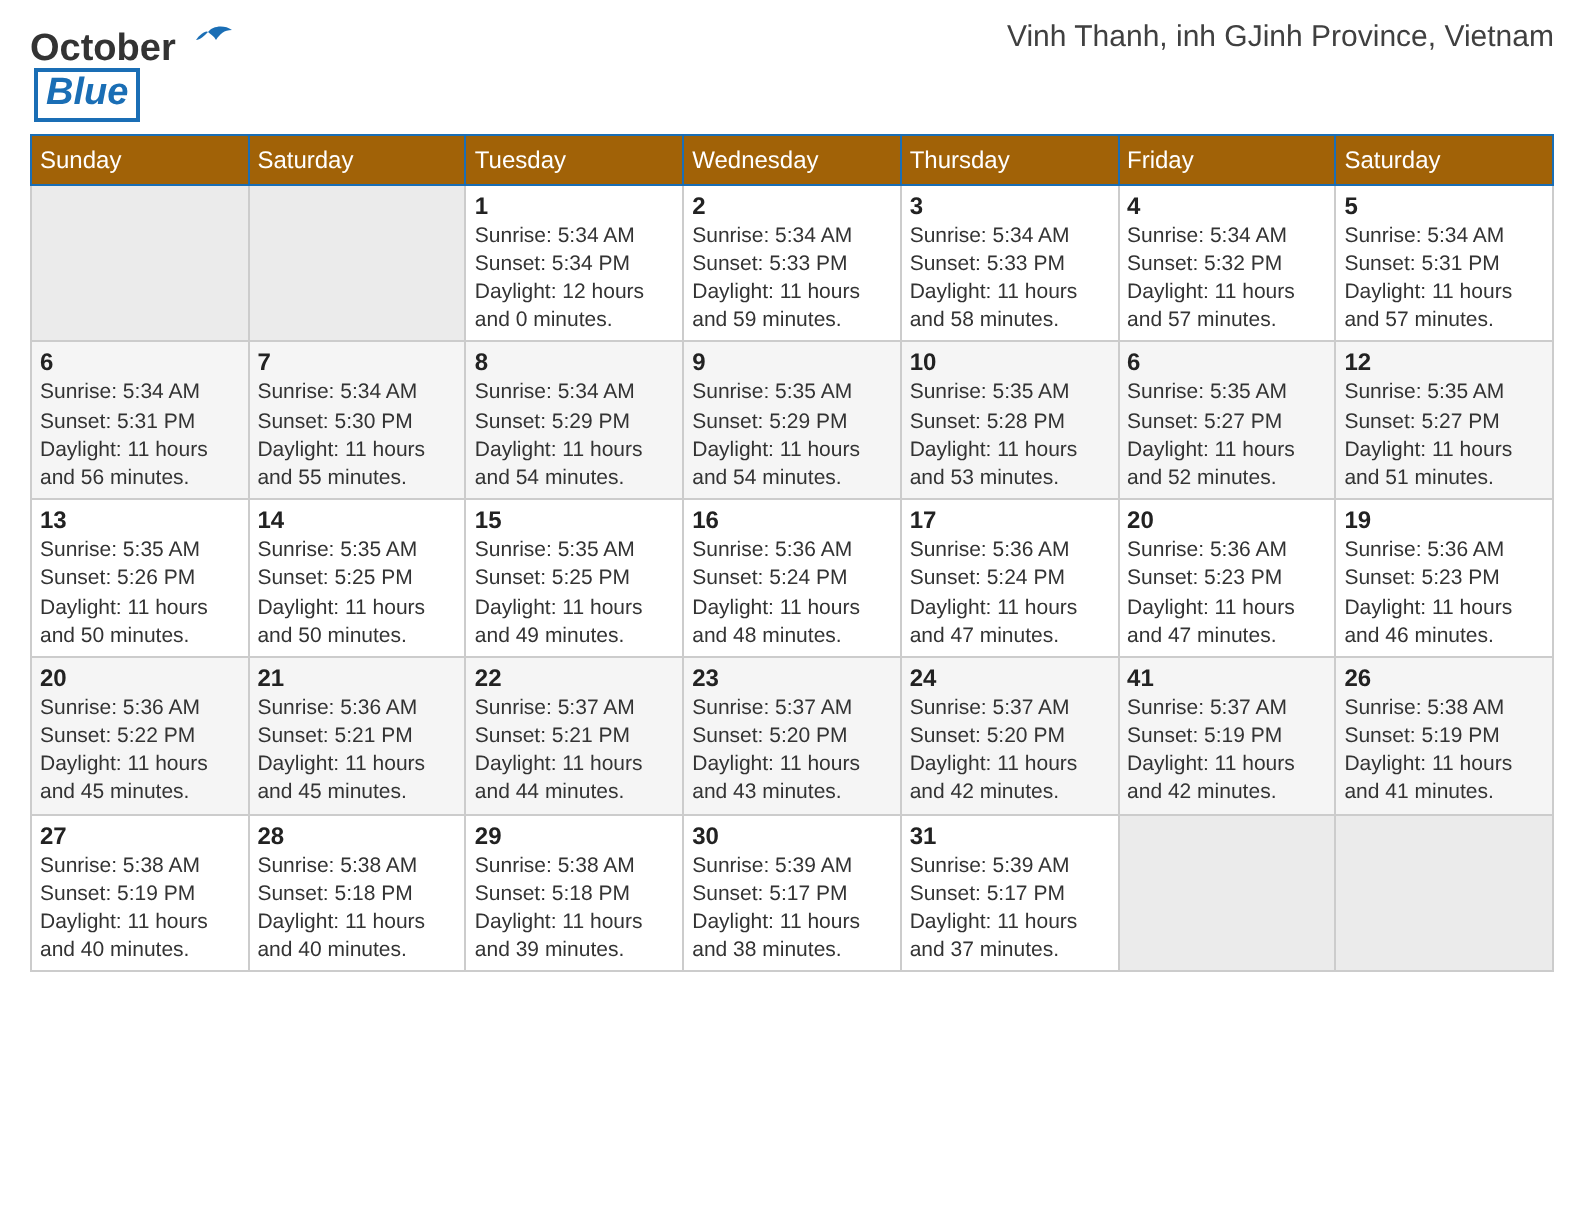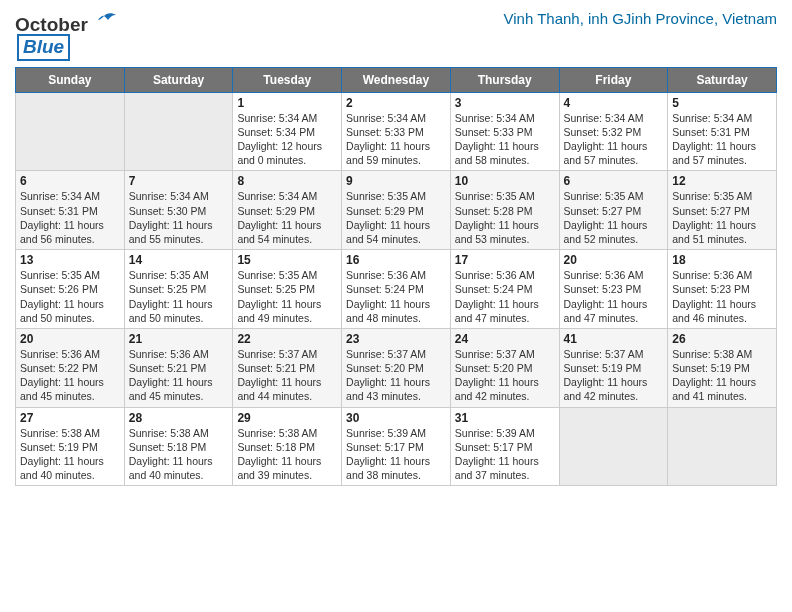--- a/index.html
+++ b/index.html
@@ -25,34 +25,34 @@
     .title-block {
       text-align: right;
     }
     .month-title {
       font-size: 36px;
       font-weight: bold;
       color: #222;
     }
     .subtitle {
       font-size: 15px;
-      color: #0369a1;
+      color: #404040;
     }
     .calendar {
       width: 100%;
       border-collapse: collapse;
       font-size: 11px;
     }
     .calendar th {
-      background-color: #737373;
+      background-color: #a16207;
       color: #fff;
       padding: 5px 4px;
-      text-align: center;
+      text-align: left;
       font-size: 12px;
-      font-weight: bold;
+      font-weight: normal;
       border: 1px solid #1a6eb5;
     }
     .calendar td {
       border: 1px solid #ccc;
       vertical-align: top;
       padding: 3px 4px;
       width: 108px;
       min-height: 70px;
       background: #fff;
     }
@@ -226,21 +226,21 @@
           Sunrise: 5:36 AM<br>Sunset: 5:24 PM<br>Daylight: 11 hours and 47 minutes.
         </div>
       </td>
         <td>
         <span class="day-num">20</span>
         <div class="day-detail">
           Sunrise: 5:36 AM<br>Sunset: 5:23 PM<br>Daylight: 11 hours and 47 minutes.
         </div>
       </td>
         <td>
-        <span class="day-num">18</span>
+        <span class="day-num">19</span>
         <div class="day-detail">
           Sunrise: 5:36 AM<br>Sunset: 5:23 PM<br>Daylight: 11 hours and 46 minutes.
         </div>
       </td>
       </tr>
       <tr class="row-even">
         <td>
         <span class="day-num">20</span>
         <div class="day-detail">
           Sunrise: 5:36 AM<br>Sunset: 5:22 PM<br>Daylight: 11 hours and 45 minutes.

